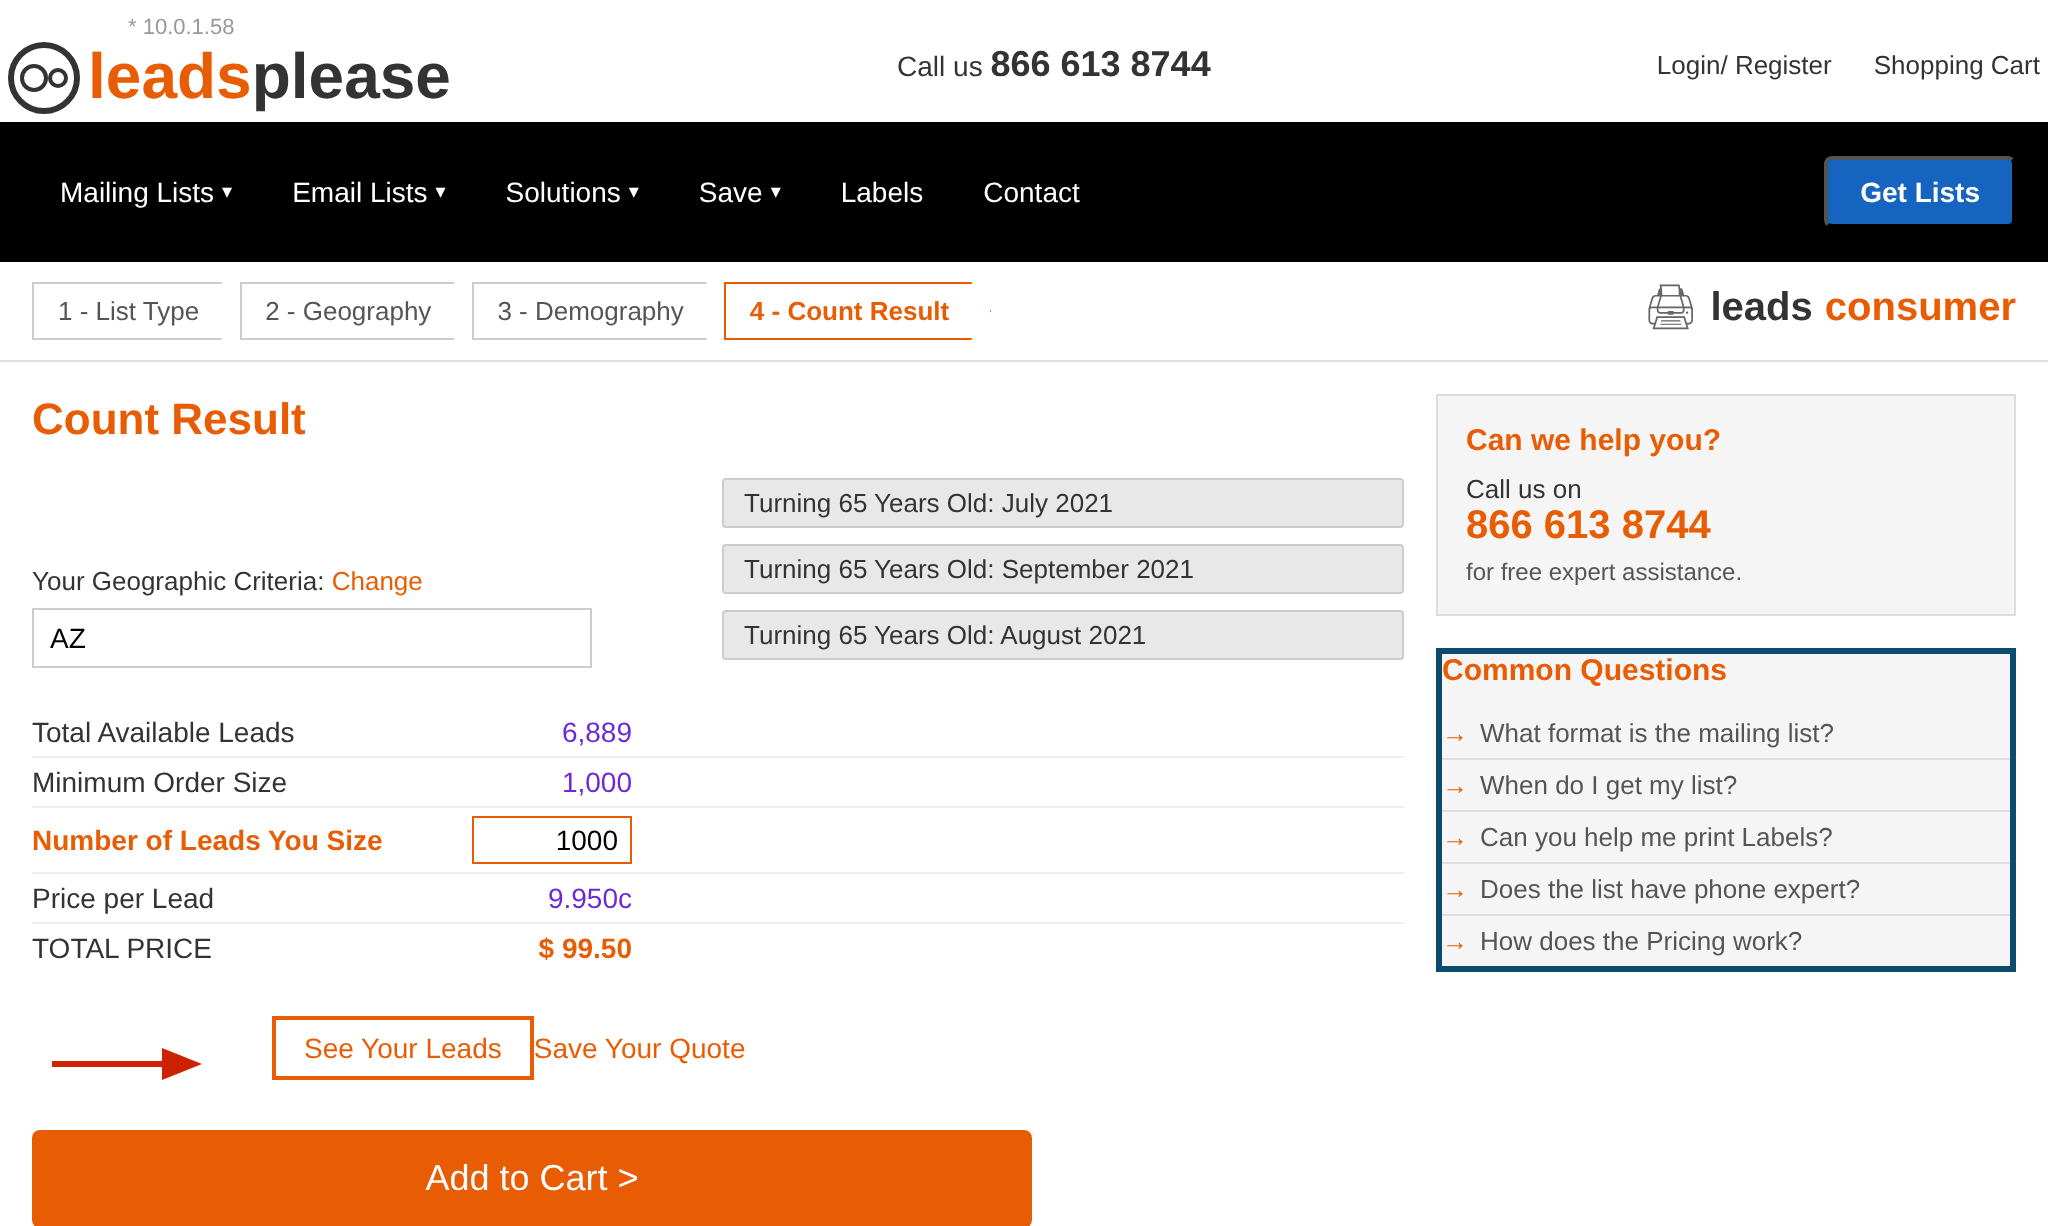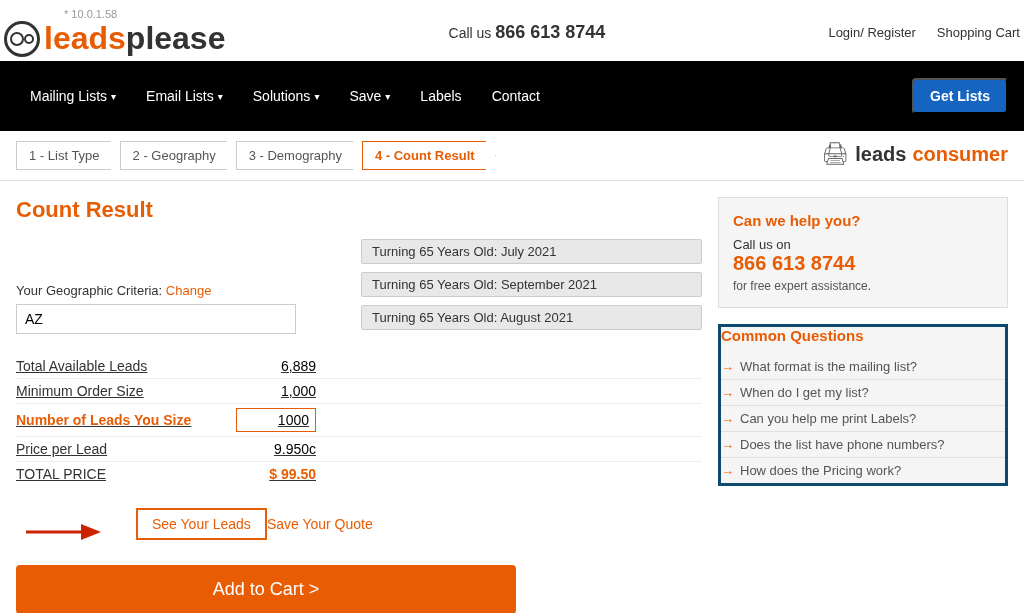--- a/index.html
+++ b/index.html
@@ -45,25 +45,25 @@
 
     .criteria-section { display: flex; gap: 4px; margin-bottom: 20px; align-items: flex-end; }
     .criteria-col { flex: 1; }
     .criteria-label { font-size: 13px; margin-bottom: 6px; color: #333; }
     .criteria-label a { color: #e85d04; text-decoration: none; }
     .criteria-input { border: 1px solid #ccc; padding: 6px 8px; font-size: 14px; width: 100%; max-width: 280px; }
     .criteria-tag { display: inline-block; background: #e8e8e8; border: 1px solid #ccc; padding: 4px 10px; font-size: 13px; margin-bottom: 4px; border-radius: 2px; }
 
     
     .stats-table { margin-left: 0; }
-    .stats-row { display: flex; align-items: center; padding: 4px 0; font-size: 14px; border-bottom: 1px solid #eee; text-decoration: underline; }
+    .stats-row { display: flex; align-items: center; padding: 4px 0; font-size: 14px; border-bottom: 1px solid #eee; }
     .stats-row:last-child { border-bottom: none; }
     .stats-label { width: 220px; color: #333; }
     .stats-label.orange { color: #e85d04; font-weight: bold; }
-    .stats-value { width: 80px; text-align: right; color: #000000; }
+    .stats-value { width: 80px; text-align: right; color: #6d28d9; }
     .stats-value.orange { color: #e85d04; font-weight: bold; }
     .stats-input { width: 80px; border: 1px solid #e85d04; padding: 3px 6px; font-size: 14px; text-align: right; }
 
     
     .action-row { display: flex; align-items: center; margin-top: 12px; position: relative; }
     .see-leads-btn { border: 2px solid #e85d04; color: #e85d04; background: #fff; padding: 6px 14px; font-size: 14px; cursor: pointer; text-decoration: none; font-weight: normal; }
     .save-quote-link { color: #e85d04; text-decoration: none; font-size: 14px; }
 
     
     .add-to-cart { margin-top: 20px; }
@@ -230,21 +230,21 @@
       <div class="sidebar-question-item">
         <span class="sidebar-question-arrow">→</span>
         <span>When do I get my list?</span>
       </div>
       <div class="sidebar-question-item">
         <span class="sidebar-question-arrow">→</span>
         <span>Can you help me print Labels?</span>
       </div>
       <div class="sidebar-question-item">
         <span class="sidebar-question-arrow">→</span>
-        <span>Does the list have phone numbers?</span>
+        <span>Does the list have phone expert?</span>
       </div>
       <div class="sidebar-question-item">
         <span class="sidebar-question-arrow">→</span>
         <span>How does the Pricing work?</span>
       </div>
     </div>
   </div>
 </div>
 
 </body></html>

